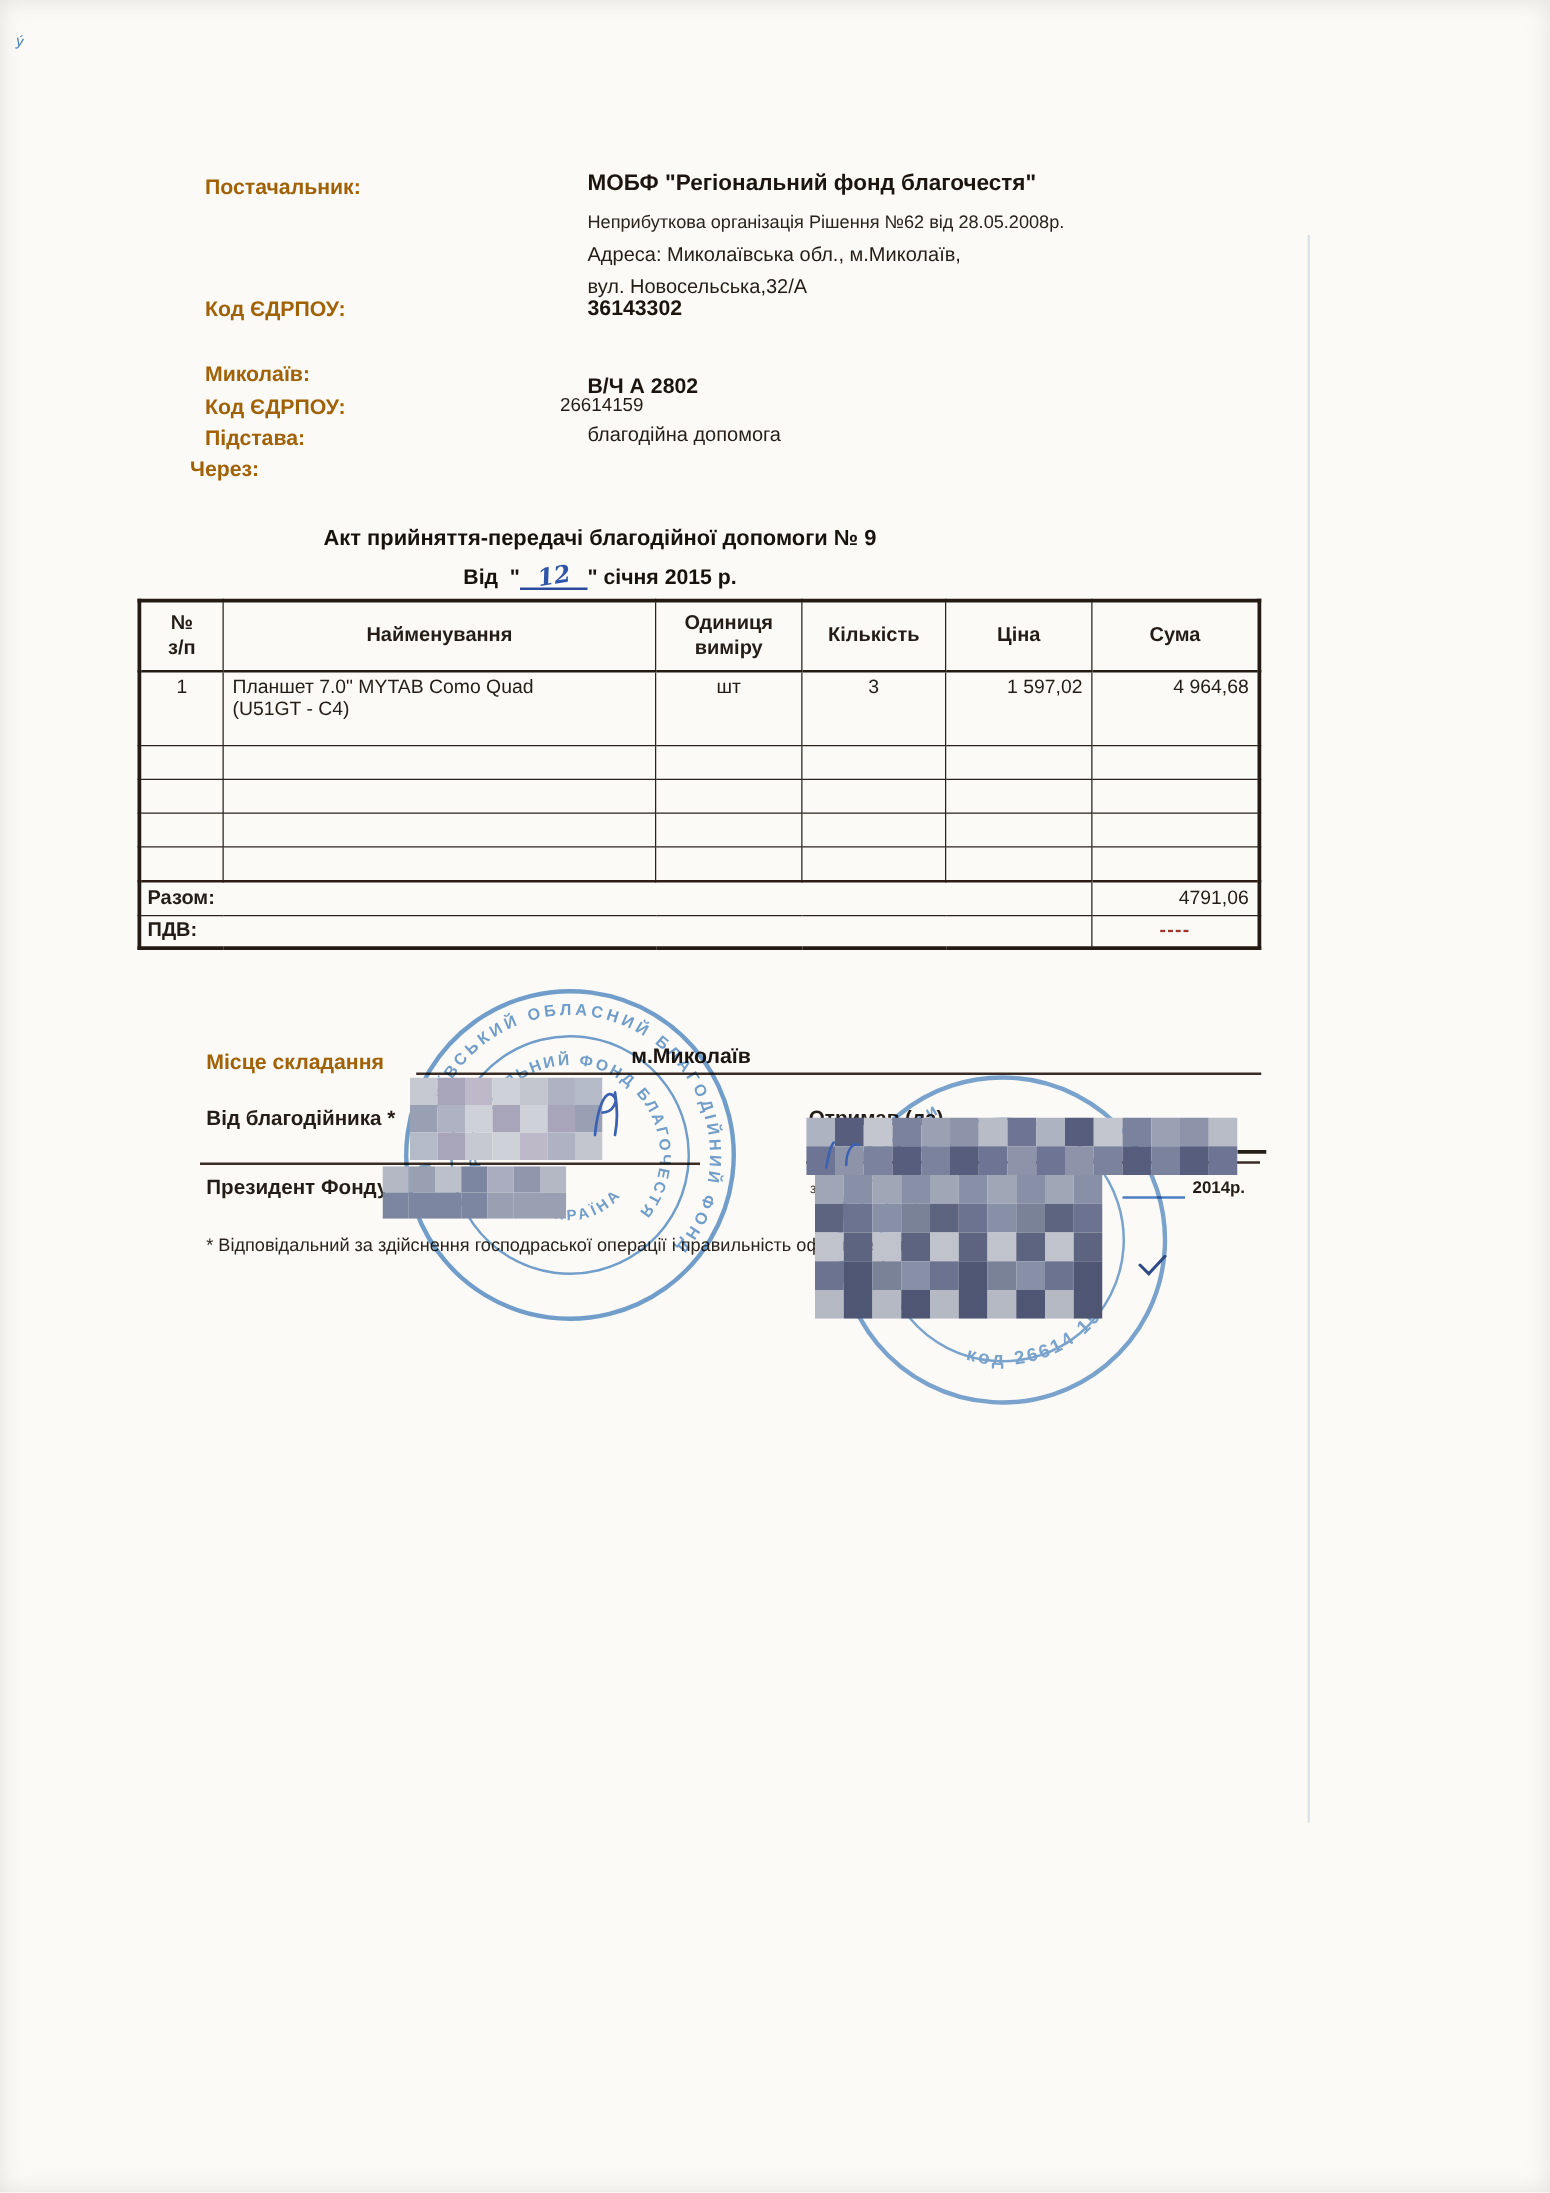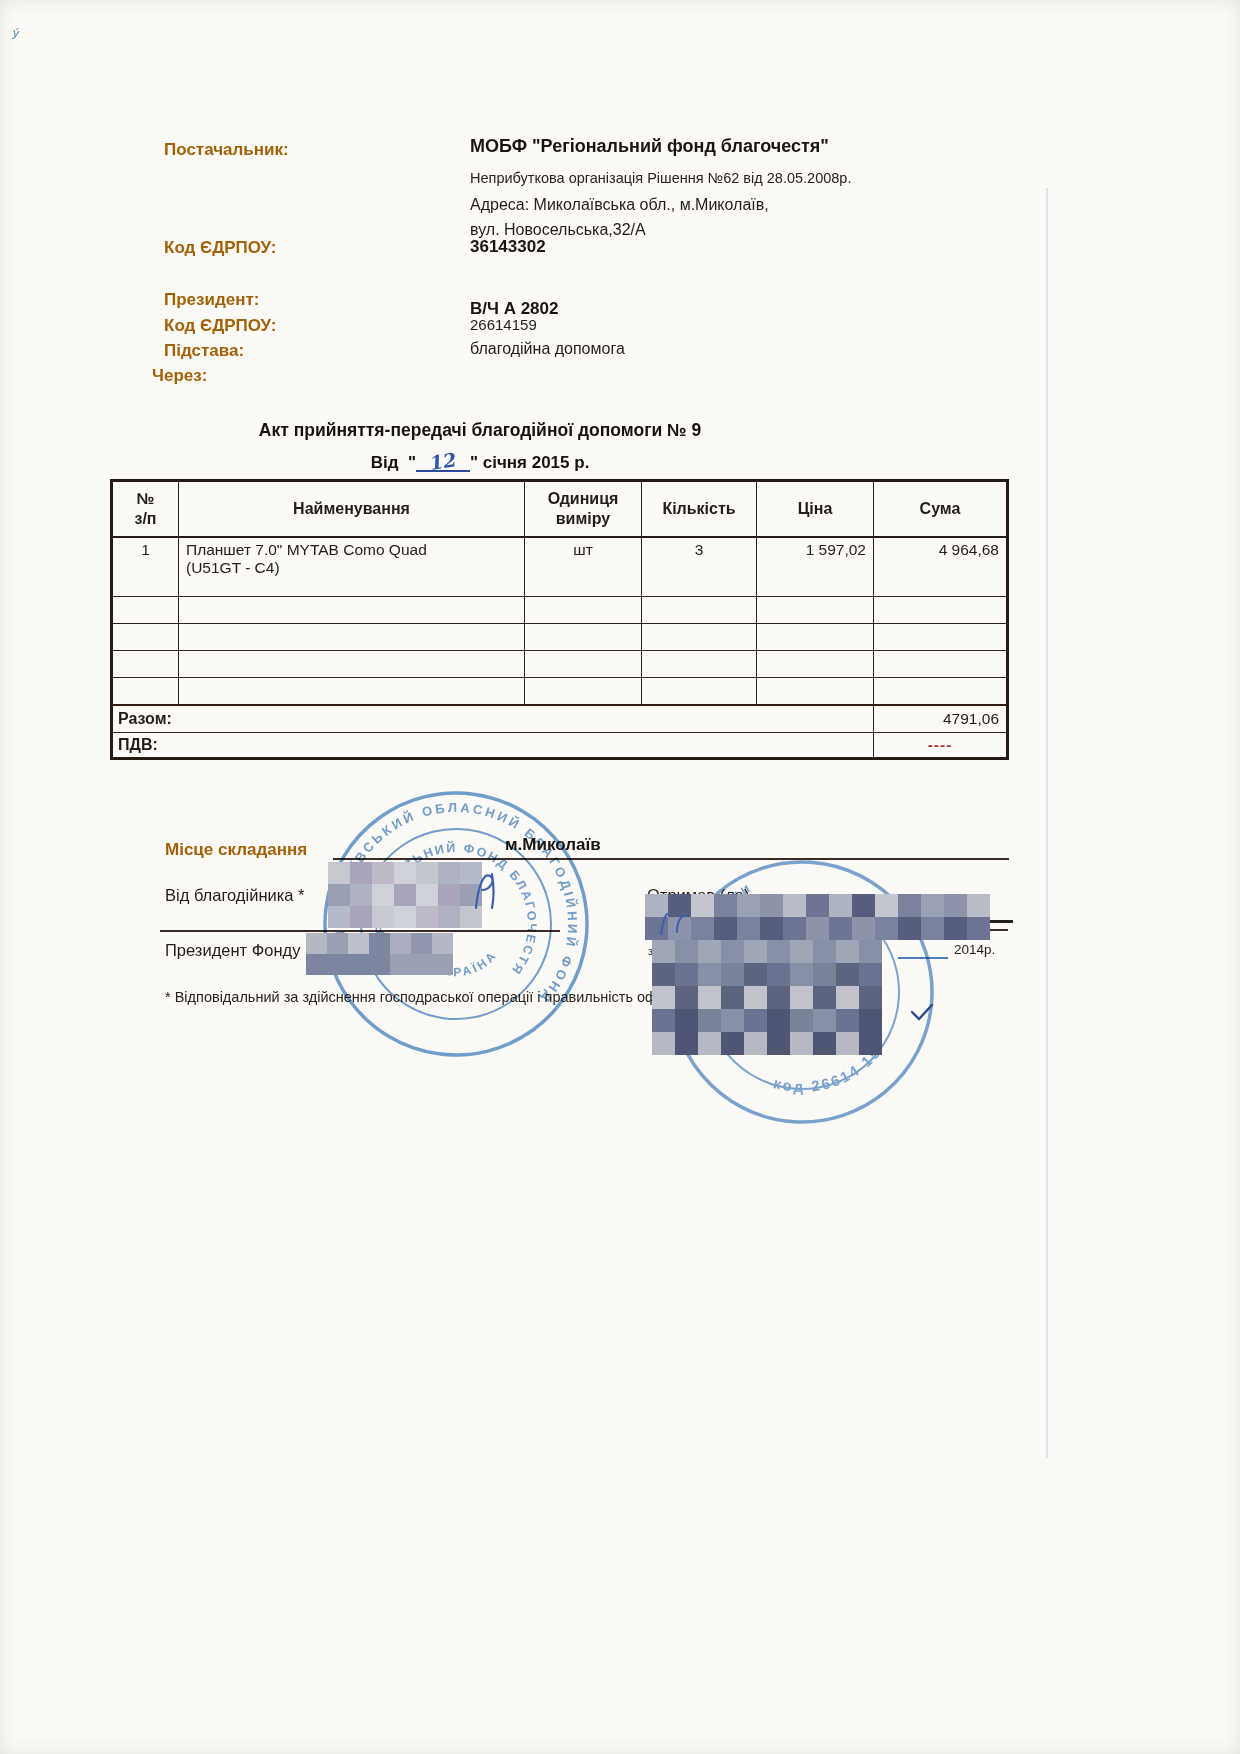--- a/index.html
+++ b/index.html
@@ -44,21 +44,21 @@
   tr.grand td { border-top:2px solid #2e1c14; font-weight:bold; font-size:15.5px; }
   td.c { text-align:center; }
   td.l { text-align:left; padding-left:7px; }
   td.r { text-align:right; padding-right:7px; }
   td.sum-label { padding-left:5px; font-weight:bold; font-size:16px; }
   .vat-dashes { color:#a13328; font-weight:bold; letter-spacing:1px; }
 
   
   .hline { position:absolute; height:2px; background:#3a2c24; }
   .blue-seg { position:absolute; height:2px; background:#4b7fc0; }
-  .foot-lab { position:absolute; font-size:16.5px; color:#241c16; white-space:nowrap; }
+  .foot-lab { position:absolute; font-size:16.5px; color:#241c16; white-space:nowrap;font-weight:bold; }
   .footnote { position:absolute; font-size:14.5px; color:#2a221c; white-space:nowrap; }
   .tiny { position:absolute; font-size:11px; color:#3a332c; white-space:nowrap; }
 
   
   .stamp { position:absolute; mix-blend-mode:multiply; opacity:.8; color:#4f88c4; }
   .stamp text { font-family:"Liberation Sans", sans-serif; font-weight:bold; fill:currentColor; }
   .stamp circle { fill:none; stroke:currentColor; }
 
   
   .mosaic { position:absolute; z-index:6; overflow:hidden; }
@@ -77,25 +77,25 @@
 
   <div class="lab" style="left:164px; top:140px;">Постачальник:</div>
   <div class="valb" style="left:470px; top:136px;">МОБФ "Регіональний фонд благочестя"</div>
   <div class="val small" style="left:470px; top:170px;">Неприбуткова організація Рішення №62 від 28.05.2008р.</div>
   <div class="val" style="left:470px; top:196px;">Адреса: Миколаївська обл., м.Миколаїв,</div>
   <div class="val" style="left:470px; top:221px;">вул. Новосельська,32/А</div>
 
   <div class="lab" style="left:164px; top:238px;">Код ЄДРПОУ:</div>
   <div class="valb" style="left:470px; top:237px; font-size:17px;">36143302</div>
 
-  <div class="lab" style="left:164px; top:290px;">Президент:</div>
+  <div class="lab" style="left:164px; top:290px;">Миколаїв:</div>
   <div class="valb" style="left:470px; top:299px; font-size:17px;">В/Ч А 2802</div>
 
   <div class="lab" style="left:164px; top:316px;">Код ЄДРПОУ:</div>
-  <div class="val" style="left:470px; top:316px; font-size:15px;">26614159</div>
+  <div class="val" style="left:448px; top:316px; font-size:15px;">26614159</div>
 
   <div class="lab" style="left:164px; top:341px;">Підстава:</div>
   <div class="val" style="left:470px; top:340px;">благодійна допомога</div>
 
   <div class="lab" style="left:152px; top:366px;">Через:</div>
 
   <div class="center-band title" style="top:420px;">Акт прийняття-передачі благодійної допомоги № 9</div>
   <div class="center-band dateline" style="top:452px;">
     <span>Від</span>&nbsp;&nbsp;<span>"</span><span class="hand-day"><span>12</span></span><span>"</span>&nbsp;<span>січня  2015 р.</span>
   </div>

